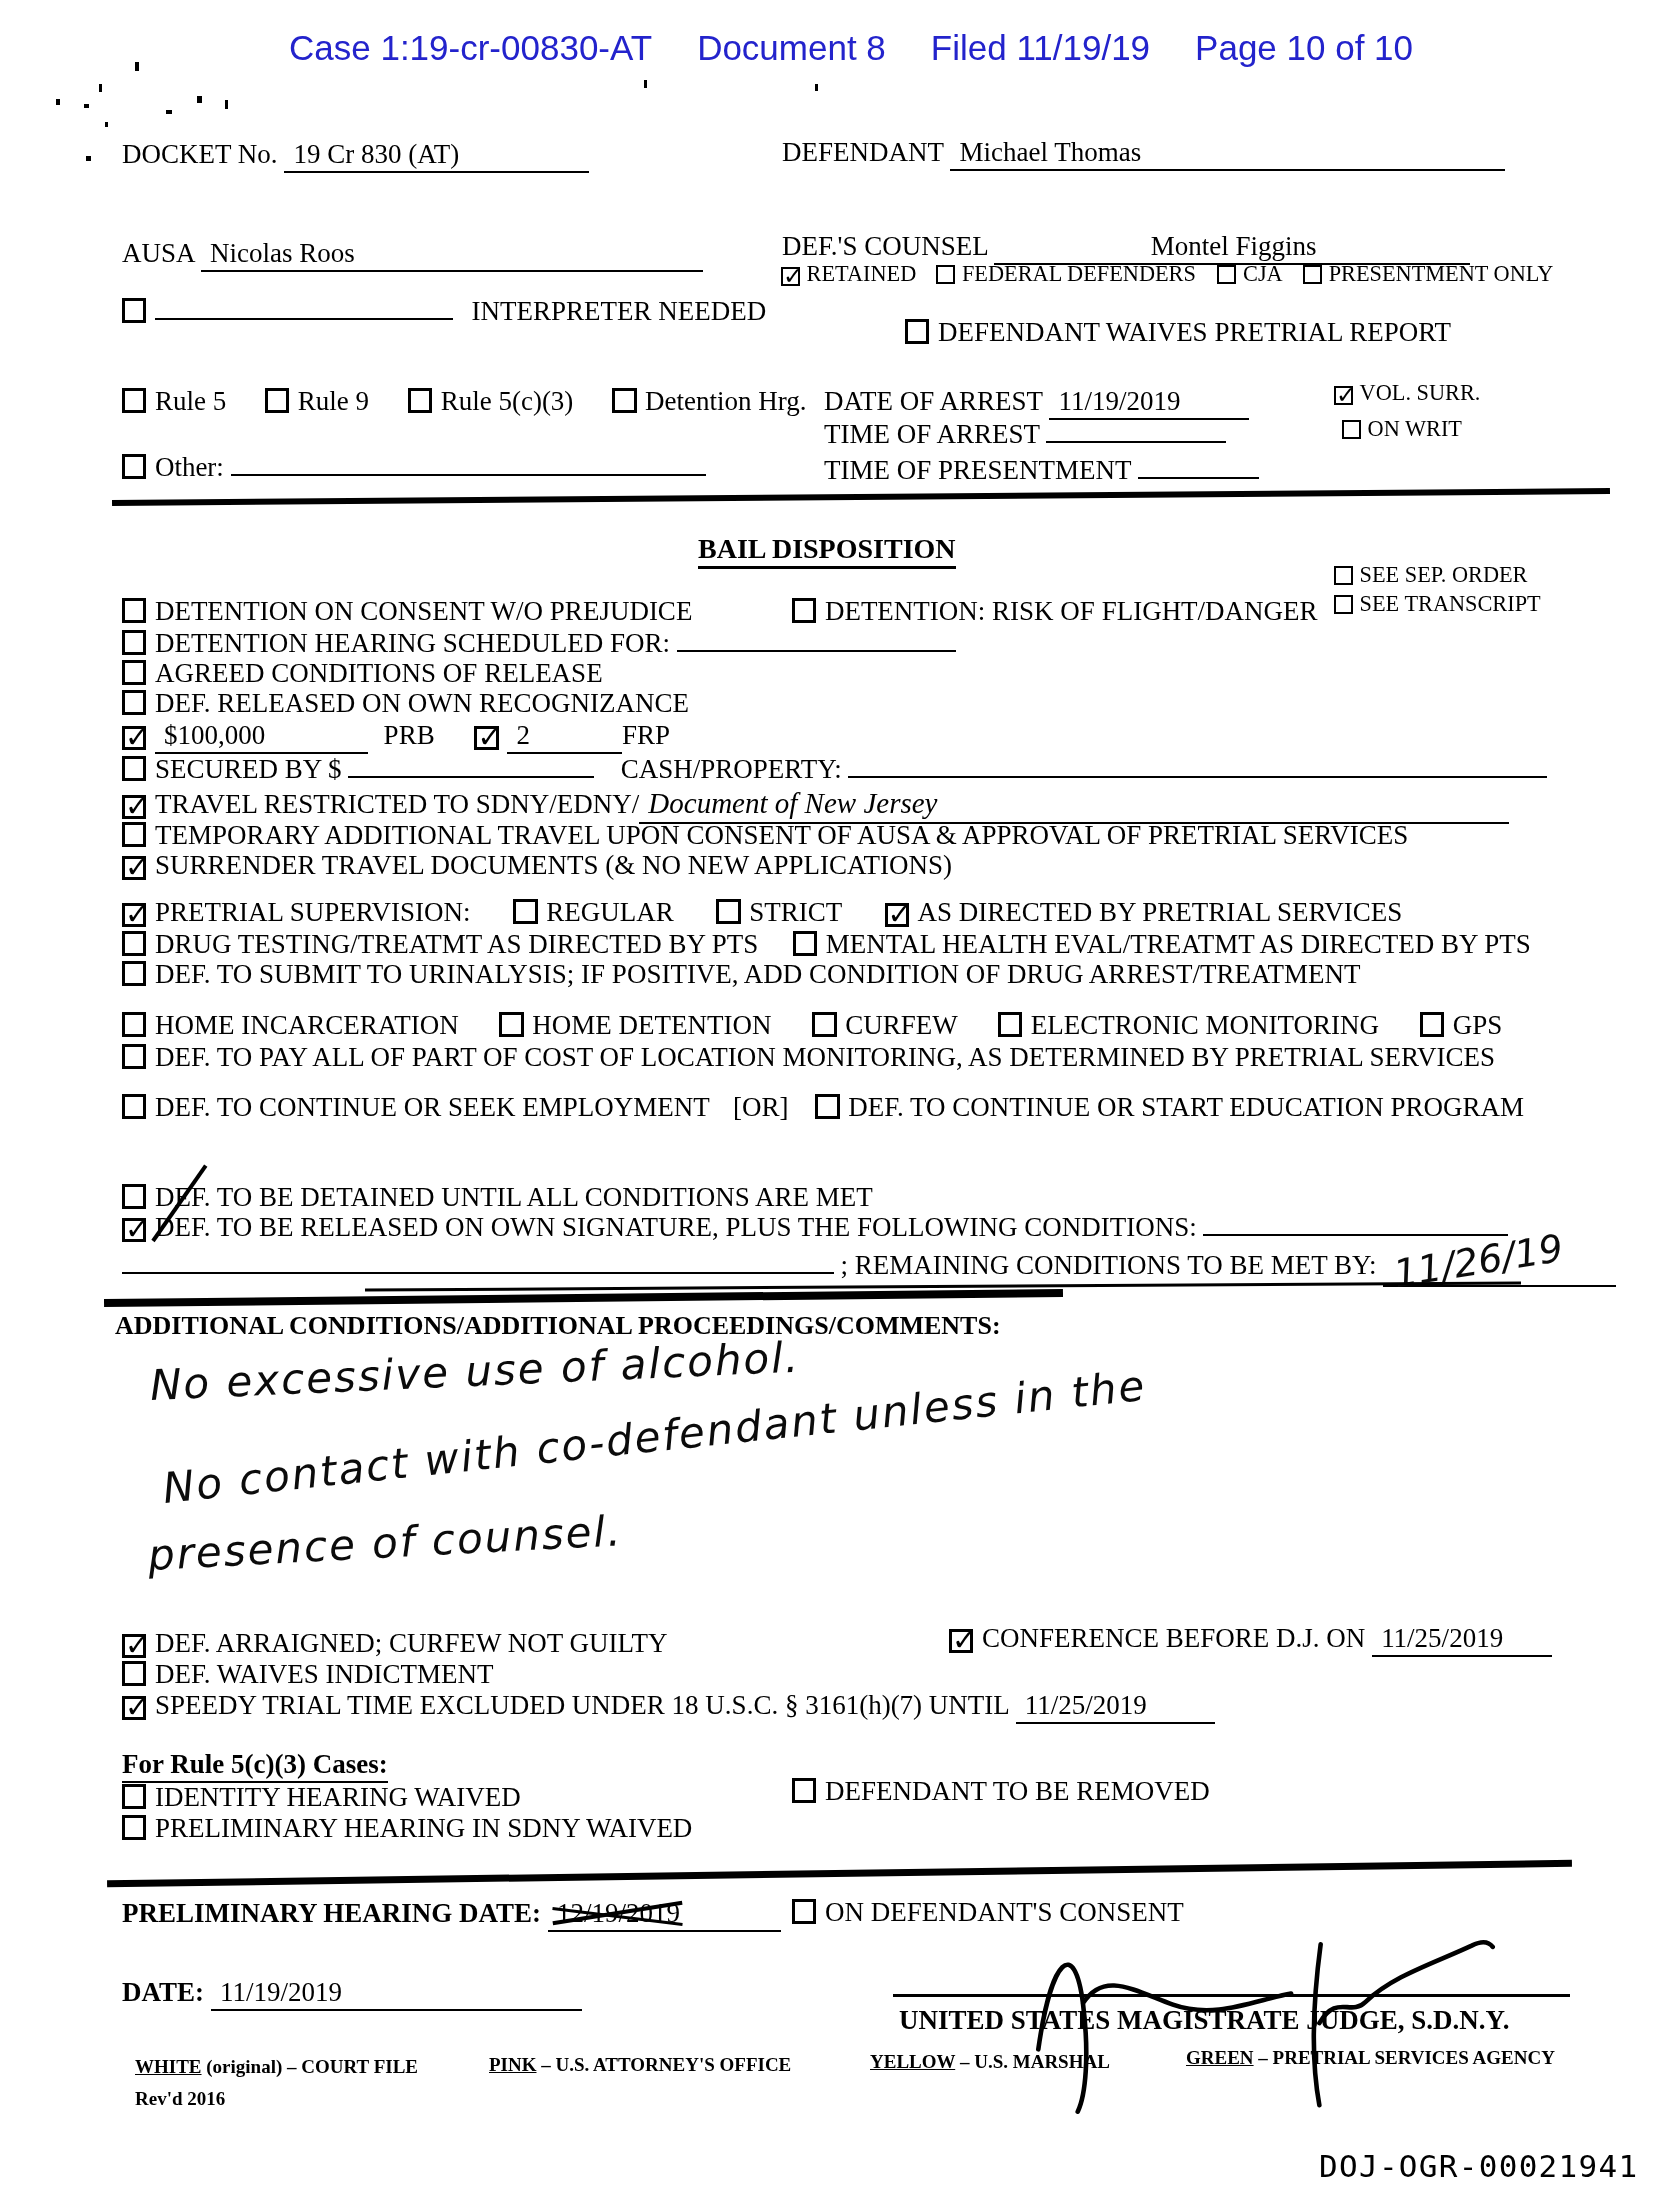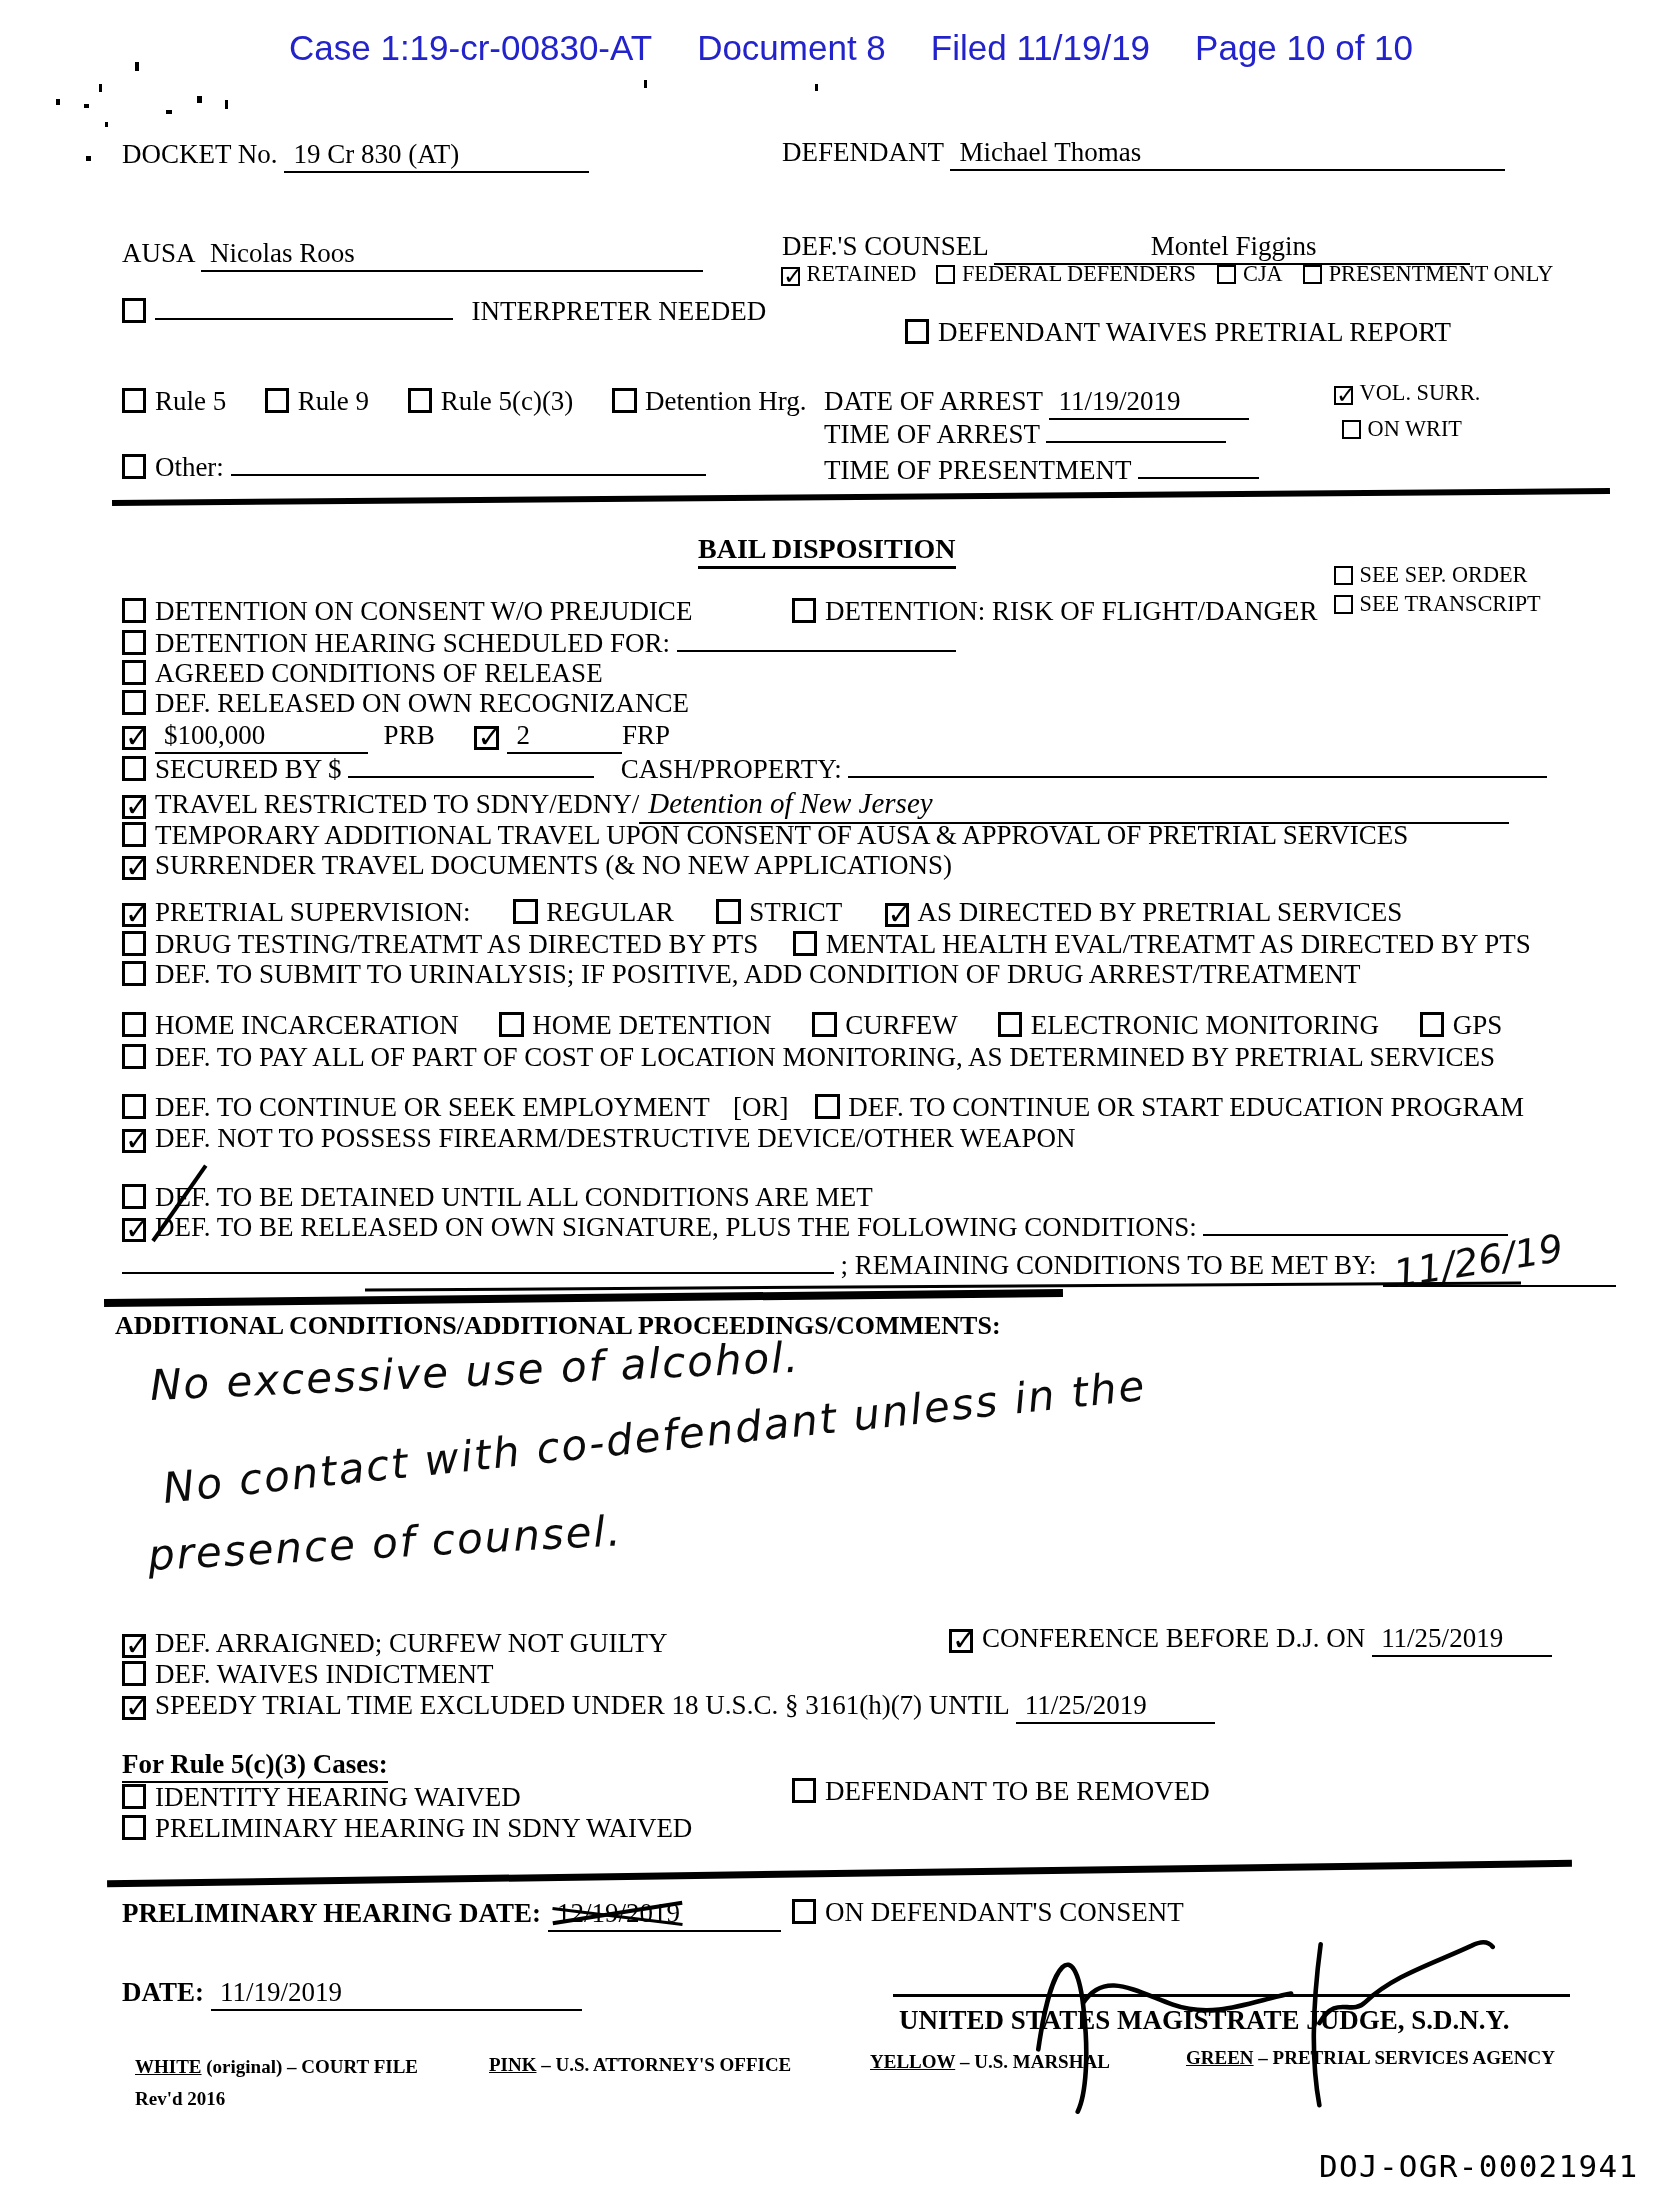--- a/index.html
+++ b/index.html
@@ -155,21 +155,21 @@
   </div>
 
   <div class="row" style="left:122px;top:754px;">
     <span class="cb"></span><span>SECURED BY $</span>
     <span class="fill" style="width:230px;"></span>
     <span style="margin-left:20px;">CASH/PROPERTY:</span>
     <span class="fill" style="width:683px;"></span>
   </div>
 
   <div class="row" style="left:122px;top:787px;">
-    <span class="cb">✓</span><span>TRAVEL RESTRICTED TO SDNY/EDNY/</span><span class="fill it" style="width:854px;font-size:29px;">Detention of New Jersey</span>
+    <span class="cb">✓</span><span>TRAVEL RESTRICTED TO SDNY/EDNY/</span><span class="fill it" style="width:854px;font-size:29px;">Document of New Jersey</span>
   </div>
   <div class="row" style="left:122px;top:820px;">
     <span class="cb"></span><span>TEMPORARY ADDITIONAL TRAVEL UPON CONSENT OF AUSA &amp; APPROVAL OF PRETRIAL SERVICES</span>
   </div>
   <div class="row" style="left:122px;top:850px;">
     <span class="cb">✓</span><span>SURRENDER TRAVEL DOCUMENTS (&amp; NO NEW APPLICATIONS)</span>
   </div>
 
   <div class="row" style="left:122px;top:897px;">
     <span class="cb">✓</span><span>PRETRIAL SUPERVISION:</span>
@@ -193,23 +193,20 @@
     <span style="margin-left:34px;" class="cb"></span><span>GPS</span>
   </div>
   <div class="row" style="left:122px;top:1042px;">
     <span class="cb"></span><span>DEF. TO PAY ALL OF PART OF COST OF LOCATION MONITORING, AS DETERMINED BY PRETRIAL SERVICES</span>
   </div>
 
   <div class="row" style="left:122px;top:1092px;">
     <span class="cb"></span><span>DEF. TO CONTINUE OR SEEK EMPLOYMENT</span>
     <span style="margin-left:17px;">[OR]</span>
     <span style="margin-left:20px;" class="cb"></span><span>DEF. TO CONTINUE OR START EDUCATION PROGRAM</span>
-  </div>
-  <div class="row" style="left:122px;top:1123px;">
-    <span class="cb">✓</span><span>DEF. NOT TO POSSESS FIREARM/DESTRUCTIVE DEVICE/OTHER WEAPON</span>
   </div>
 
   <div class="row" style="left:122px;top:1182px;">
     <span class="cb"></span><span>DEF. TO BE DETAINED UNTIL ALL CONDITIONS ARE MET</span>
   </div>
   <div class="row" style="left:122px;top:1212px;">
     <span class="cb">✓</span><span>DEF. TO BE RELEASED ON OWN SIGNATURE, PLUS THE FOLLOWING CONDITIONS:</span>
     <span class="fill" style="width:289px;"></span>
   </div>
   <div class="slash" style="left:153px;top:1239px;"></div>

